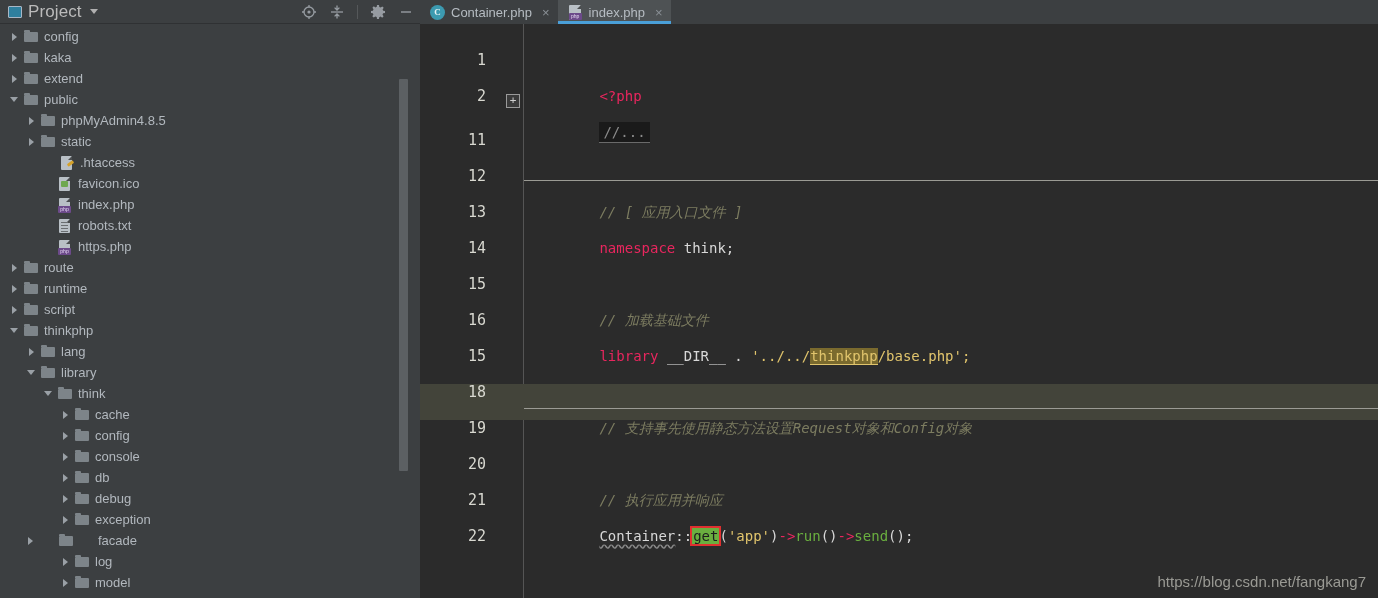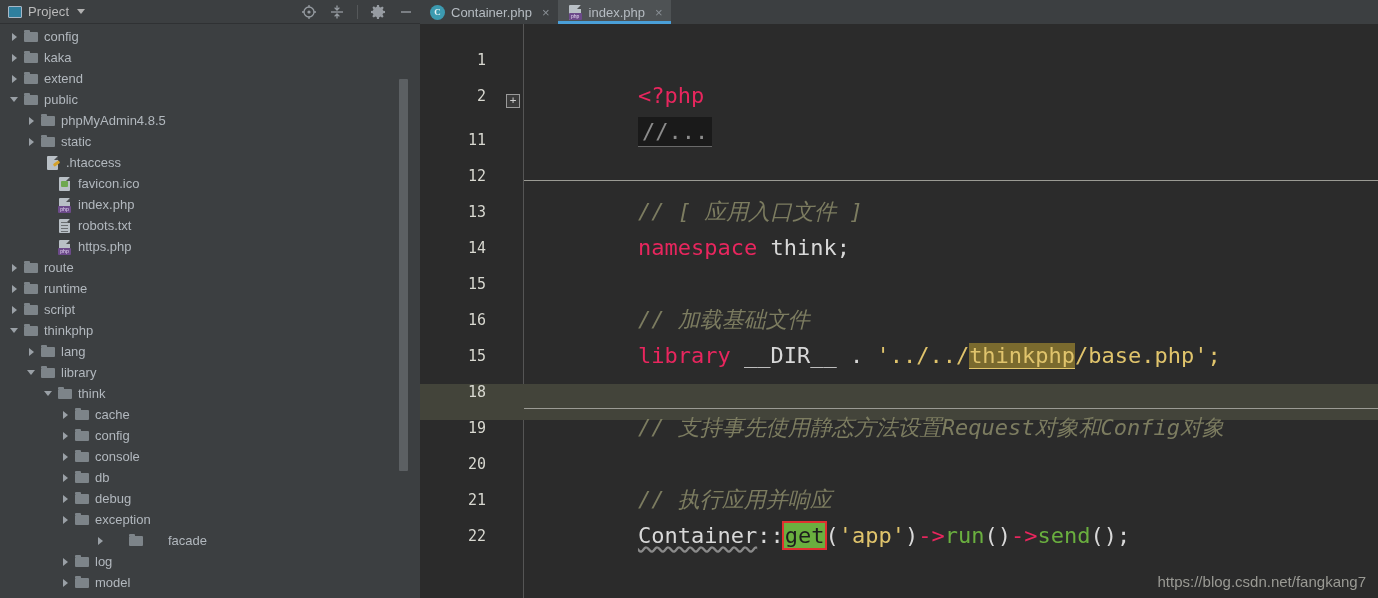--- a/index.html
+++ b/index.html
@@ -26,21 +26,21 @@
     position: relative;
   }
   .panel-title-wrap { display: flex; align-items: center; gap: 6px; }
   .proj-icon {
     width: 14px; height: 12px;
     border: 1.5px solid #a9b7c6;
     background: #2f7f9e;
     border-radius: 1px;
     display: inline-block;
   }
-  .panel-title { color: #bbbbbb; font-size: 13px; letter-spacing: .1px; }
+  .panel-title { color: #bbbbbb; font-size: 17px; letter-spacing: .1px; }
   .caret-down {
     width: 0; height: 0; margin-left: 2px;
     border-left: 4px solid transparent;
     border-right: 4px solid transparent;
     border-top: 5px solid #b0b0b0;
   }
   .header-tools {
     position: absolute; right: 6px; top: 0; height: 24px;
     display: flex; align-items: center; gap: 12px;
   }
@@ -166,21 +166,21 @@
   }
 
   .ln {
     position:absolute; left:0; width:66px; text-align:right;
     font-family:"DejaVu Sans Mono","Liberation Mono",monospace;
     font-size:15px; color:#d8d8d0; line-height:36px; height:36px;
   }
   .cl {
     position:absolute; left:0; right:0; height:36px;
     font-family:"DejaVu Sans Mono","Liberation Mono",monospace;
-    font-size:22px; line-height:36px; white-space:pre;
+    font-size:14px; line-height:36px; white-space:pre;
   }
   .rowhl {
     position:absolute; left:0; right:0; height:36px;
     background:#43443a;
   }
   .sep-line {
     position:absolute; left:104px; right:0; height:1px; background:#9b9b94;
   }
   .kw2  { color:#e8265e; }
   .cmt  { color:#7c7c60; font-style: italic; }
@@ -293,21 +293,21 @@
           </span>
           <span class="lbl">phpMyAdmin4.8.5</span>
         </div>
         <div class="row" style="padding-left: 25px;">
           <span class="arrow closed"></span>
           <span class="ic">
             <span class="folder"></span>
           </span>
           <span class="lbl">static</span>
         </div>
-        <div class="row" style="padding-left: 30px;">
+        <div class="row" style="padding-left: 44px;">
           <span class="arrow none"></span>
           <span class="ic">
             <span class="file-base"></span>
             <span class="ht-pen"></span>
           </span>
           <span class="lbl">.htaccess</span>
         </div>
         <div class="row" style="padding-left: 42px;">
           <span class="arrow none"></span>
           <span class="ic">
@@ -424,21 +424,21 @@
           </span>
           <span class="lbl">debug</span>
         </div>
         <div class="row" style="padding-left: 59px;">
           <span class="arrow closed"></span>
           <span class="ic">
             <span class="folder"></span>
           </span>
           <span class="lbl">exception</span>
         </div>
-        <div class="row" style="padding-left: 94px; gap: 19px;">
+        <div class="row" style="padding-left: 24px; gap: 19px;">
           <span class="arrow closed"></span>
           <span class="ic">
             <span class="folder"></span>
           </span>
           <span class="lbl">facade</span>
         </div>
         <div class="row" style="padding-left: 59px;">
           <span class="arrow closed"></span>
           <span class="ic">
             <span class="folder"></span>

